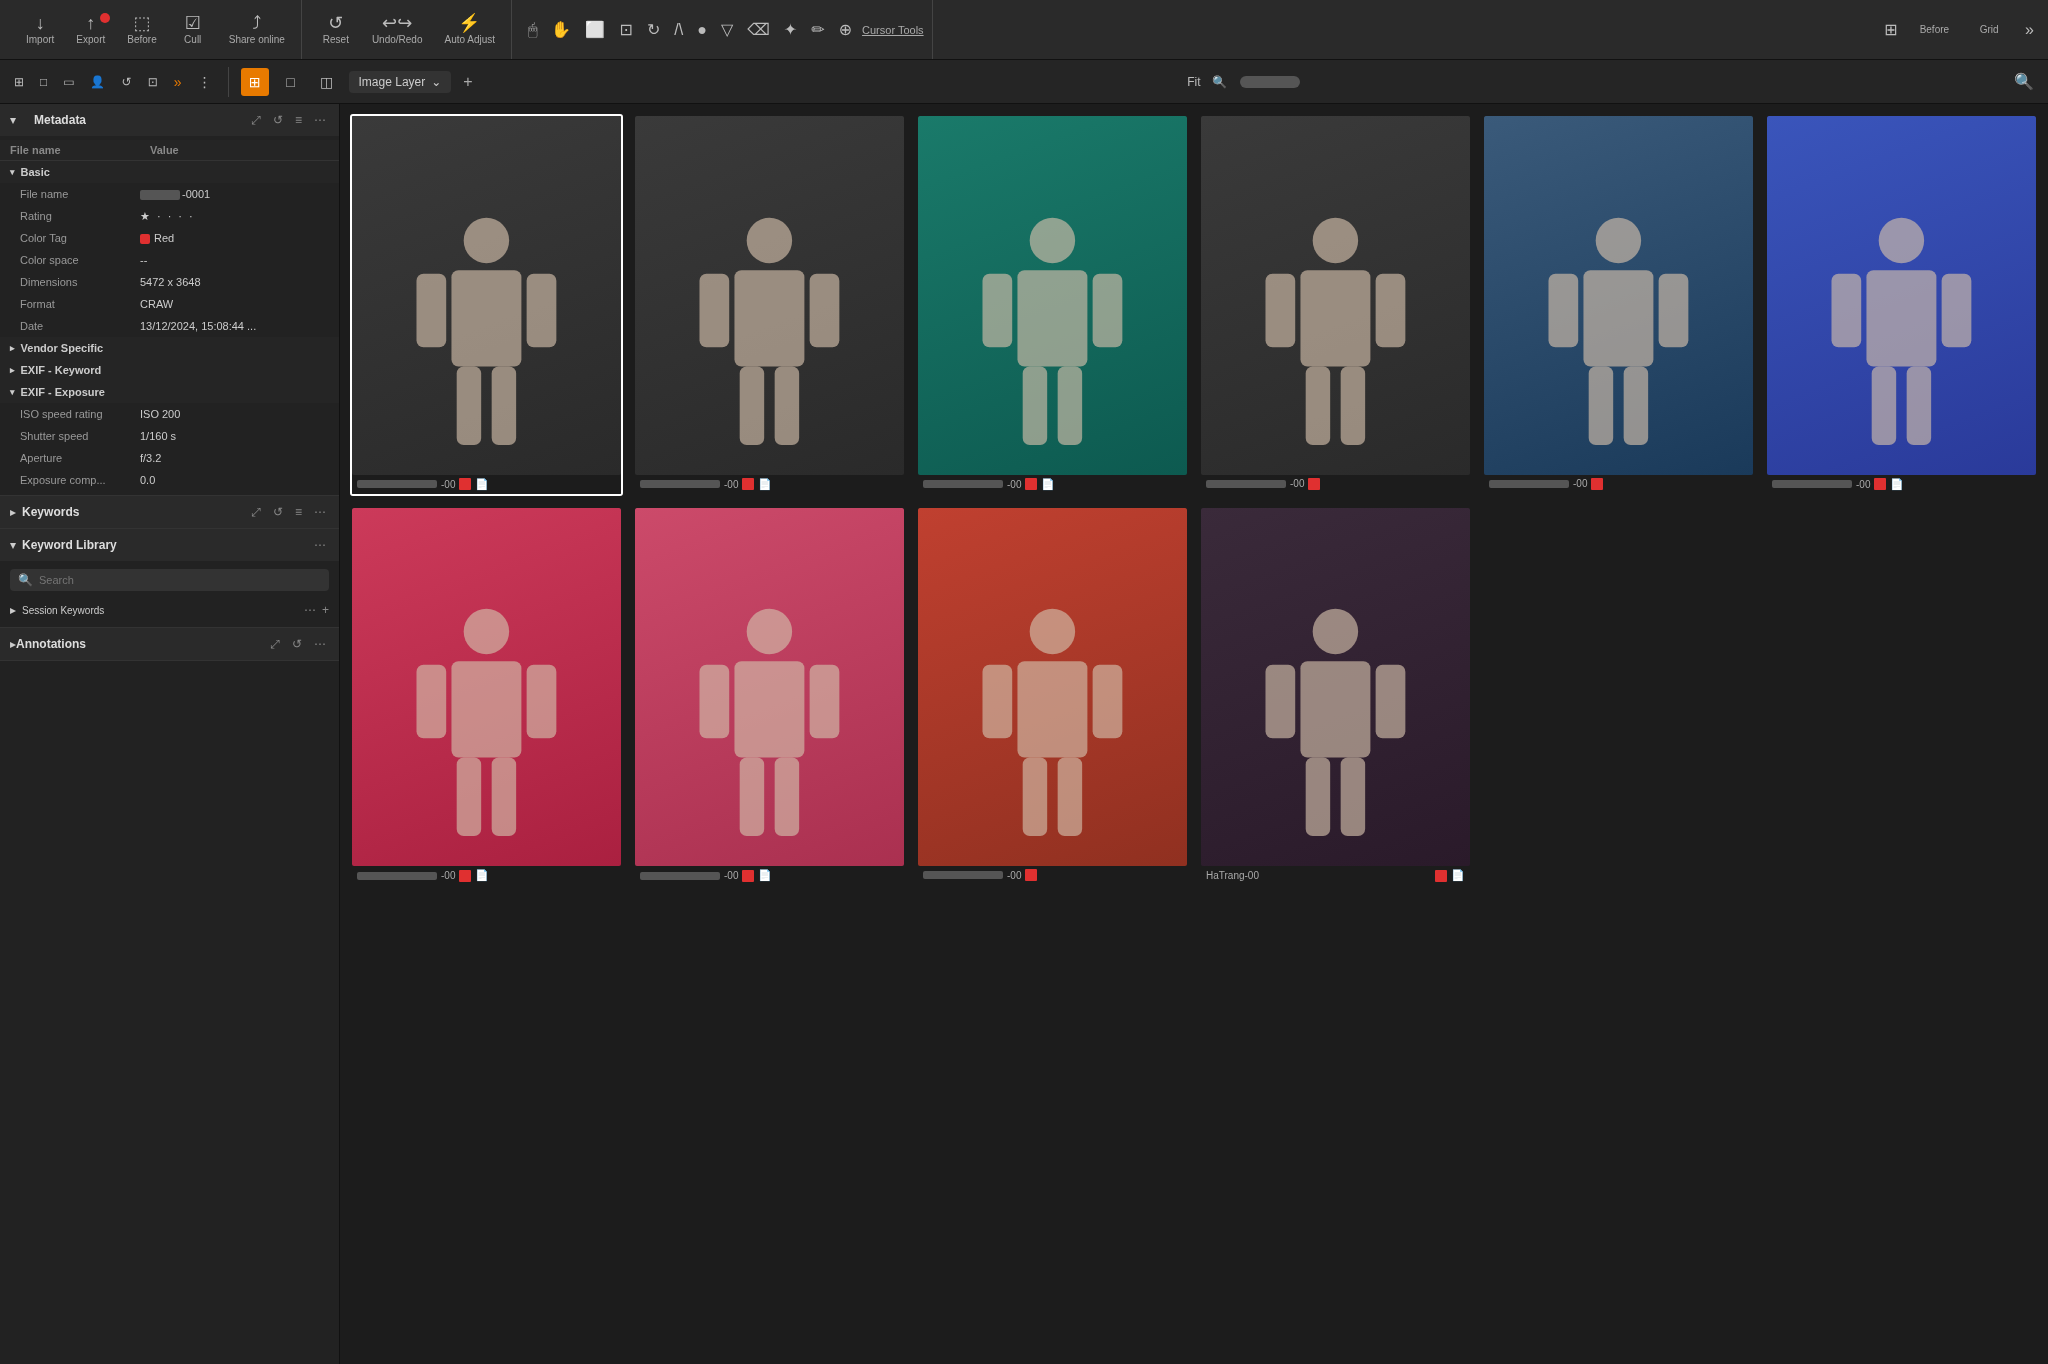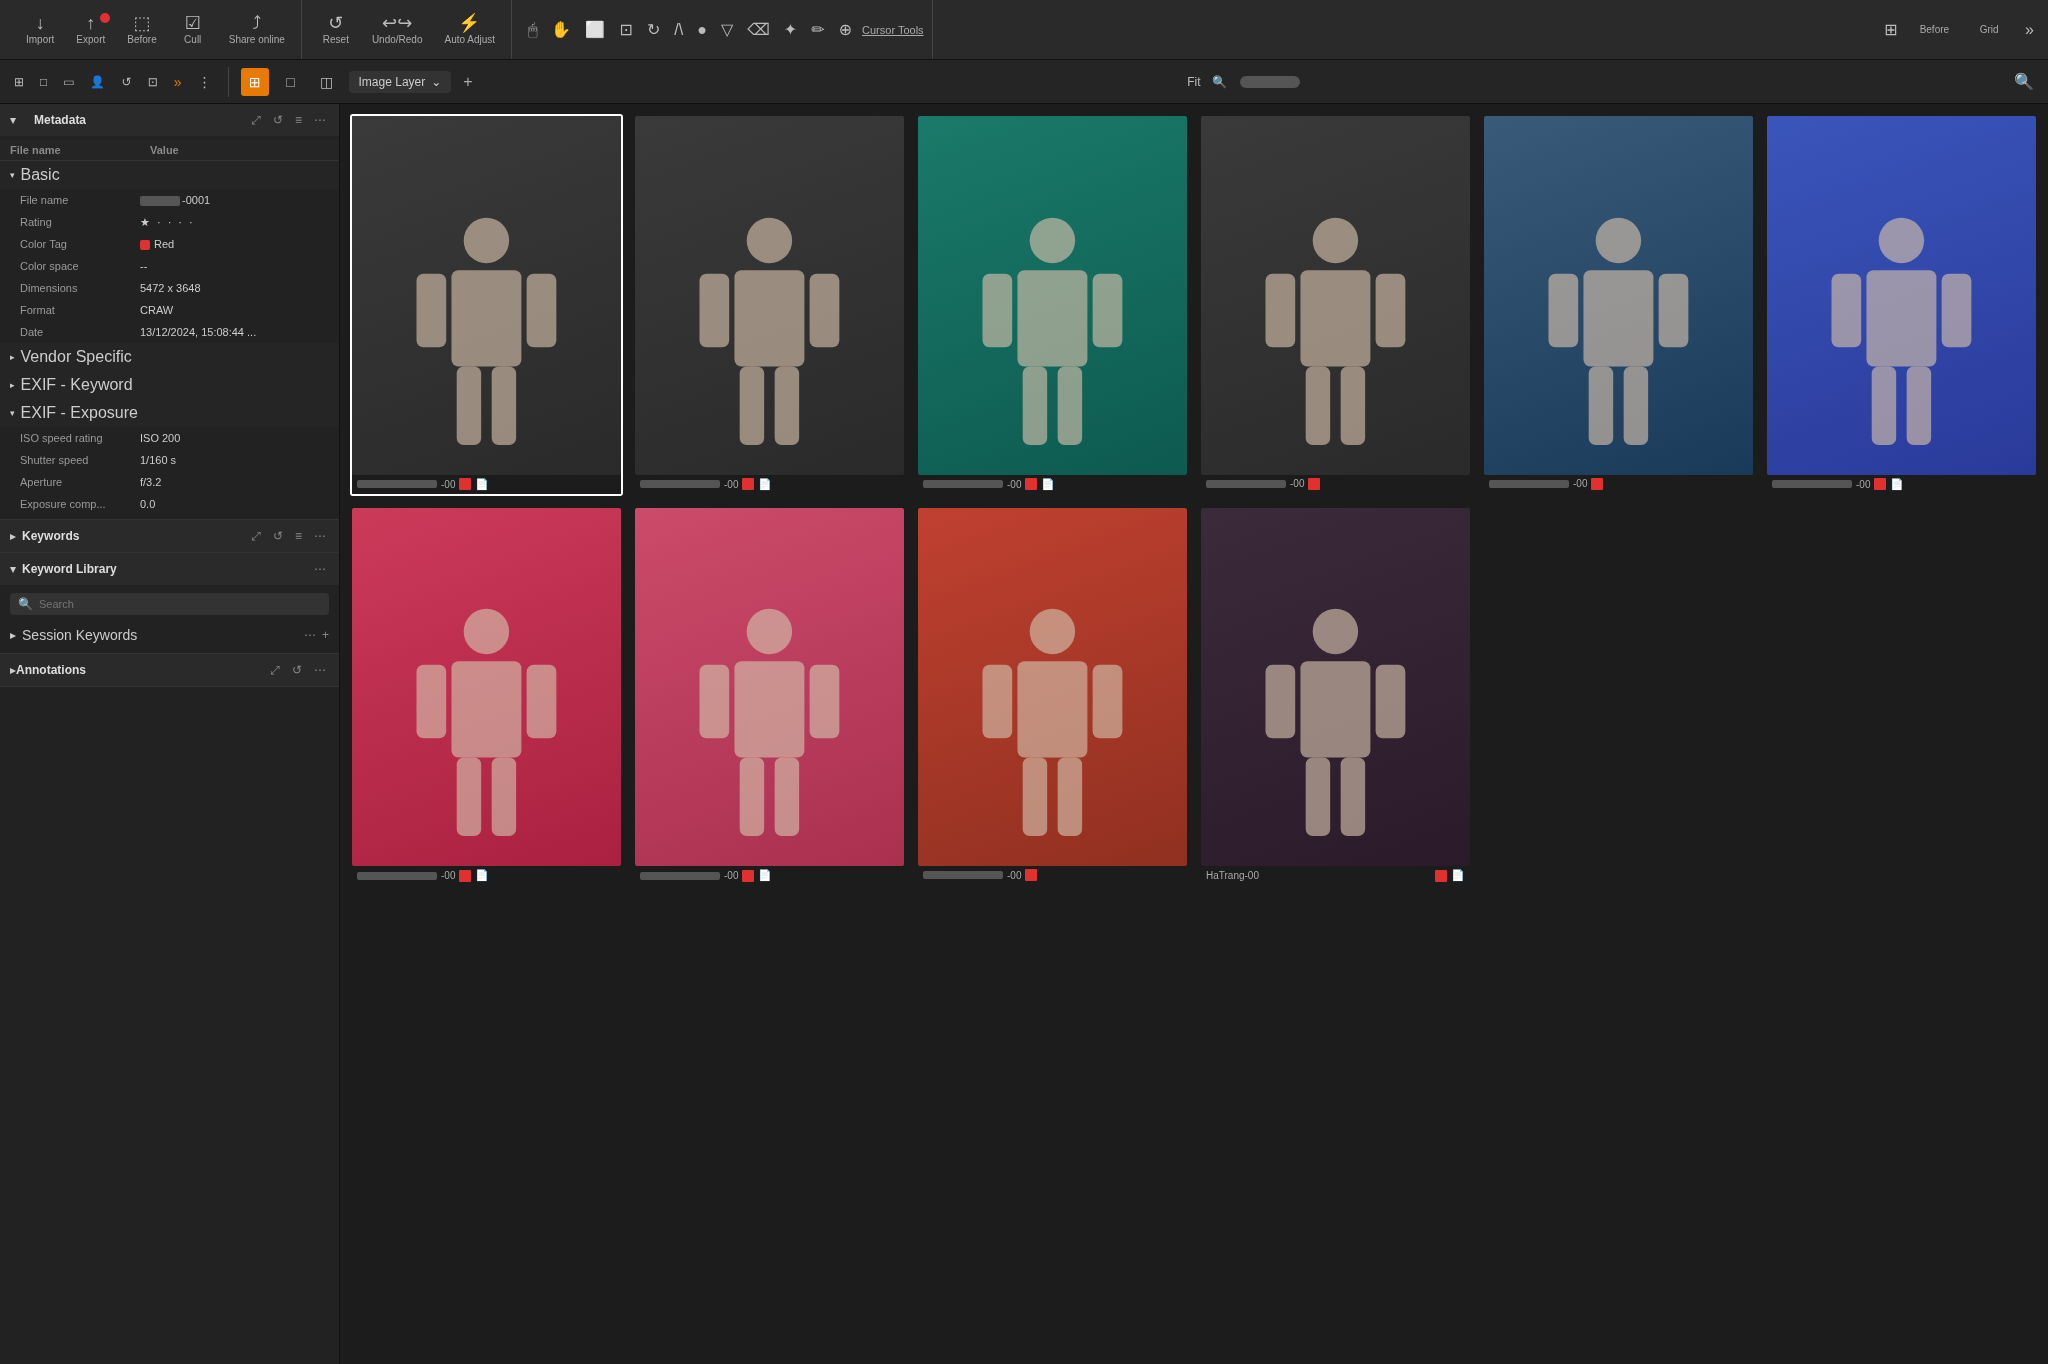--- a/index.html
+++ b/index.html
@@ -152,22 +152,22 @@
     }
     .meta-col-header .col-name { flex: 0 0 140px; }
     .meta-col-header .col-value { flex: 1; }
 
     .meta-group-header {
       display: flex;
       align-items: center;
       padding: 5px 10px;
       cursor: pointer;
       color: #ccc;
-      font-size: 16px;
-      font-weight: 400;
+      font-size: 11px;
+      font-weight: 700;
       background: #252525;
     }
     .meta-group-header .chevron { margin-right: 6px; font-size: 9px; }
 
     .meta-row {
       display: flex;
       align-items: center;
       padding: 3px 10px 3px 20px;
       min-height: 22px;
     }
@@ -215,21 +215,21 @@
       color: #ccc; font-size: 11px; flex: 1;
     }
     .search-box .search-icon { color: #666; font-size: 12px; }
 
     .session-kw-row {
       display: flex;
       align-items: center;
       padding: 6px 10px;
       cursor: pointer;
     }
-    .session-kw-label { flex: 1; font-size: 14px; color: #ccc; }
+    .session-kw-label { flex: 1; font-size: 10px; color: #ccc; }
     .session-kw-actions { display: flex; gap: 6px; }
     .kw-action-btn { color: #888; font-size: 12px; cursor: pointer; }
 
     
     .annotations-header {
       display: flex;
       align-items: center;
       padding: 8px 10px;
       cursor: pointer;
       background: #2a2a2a;

